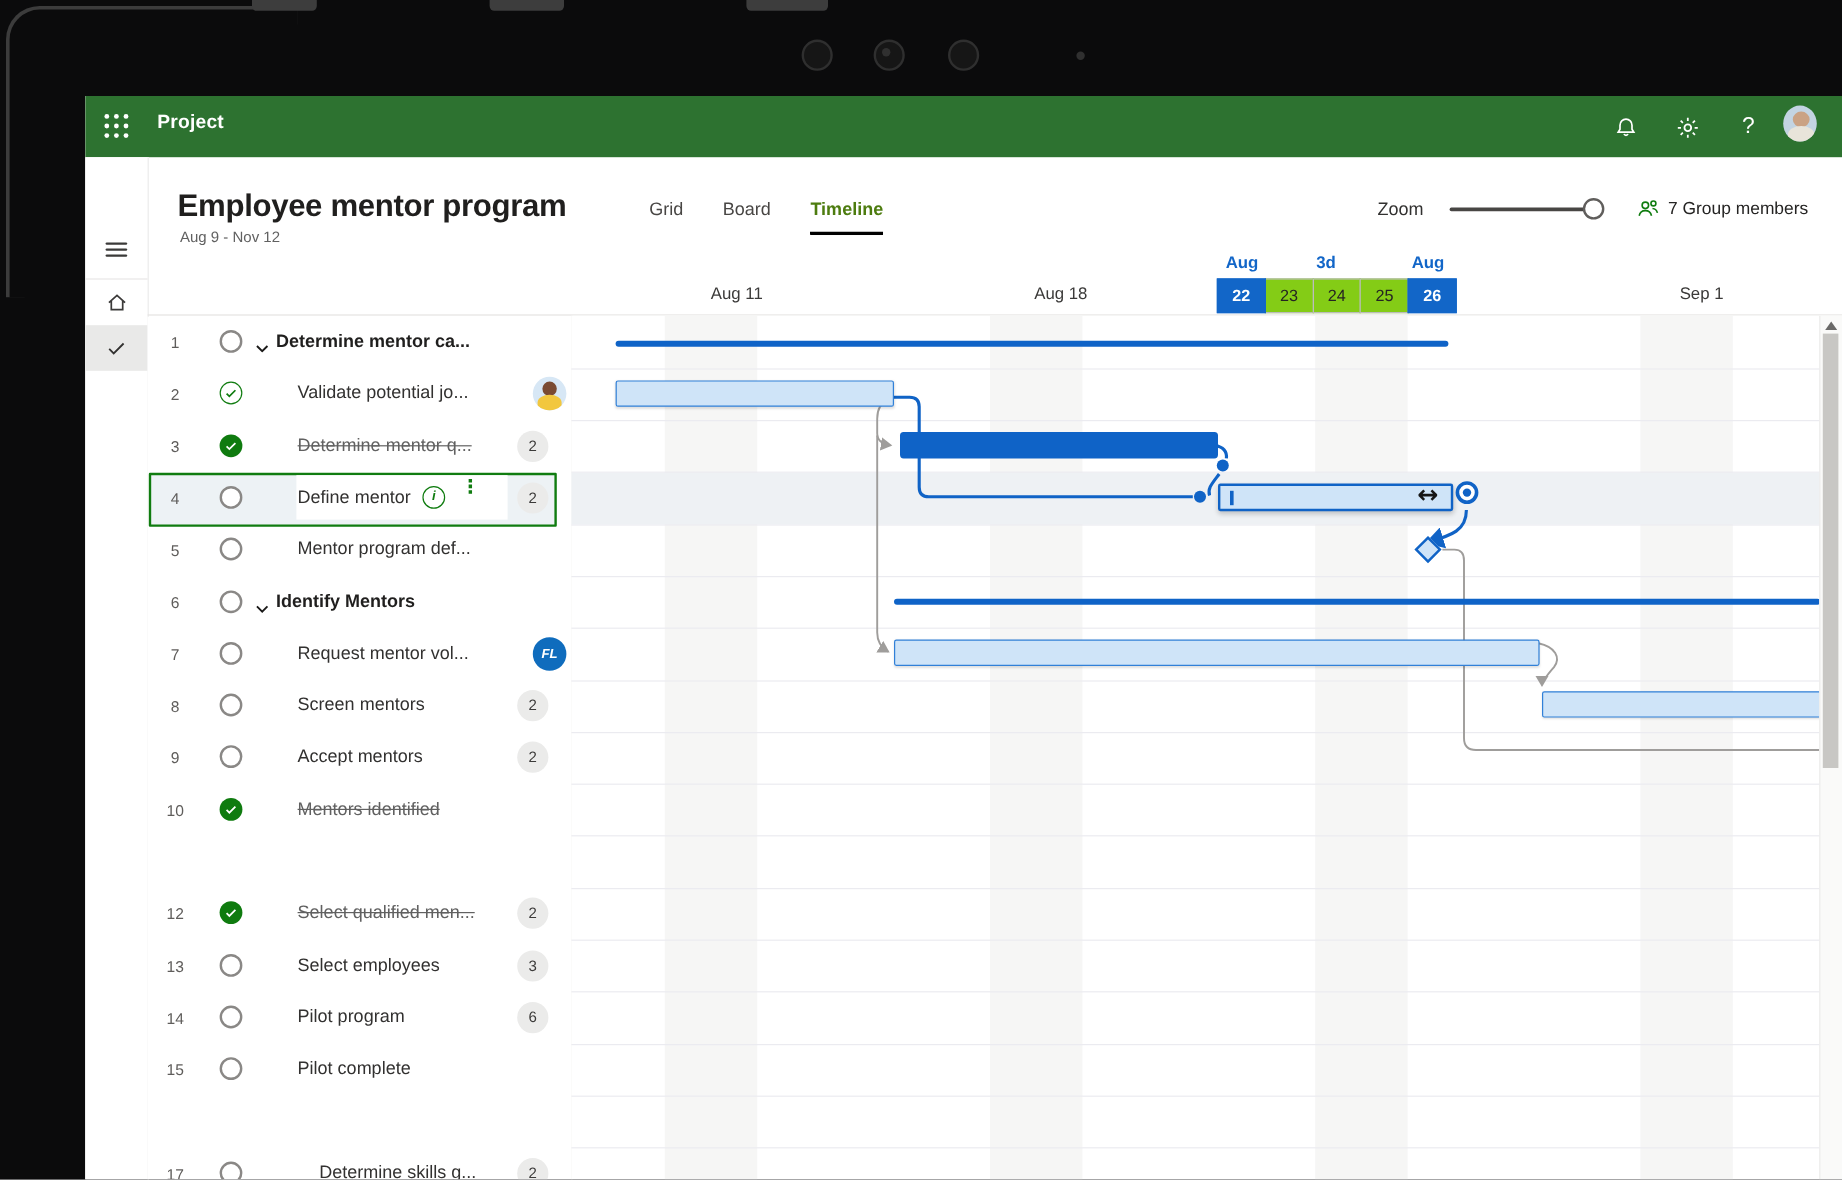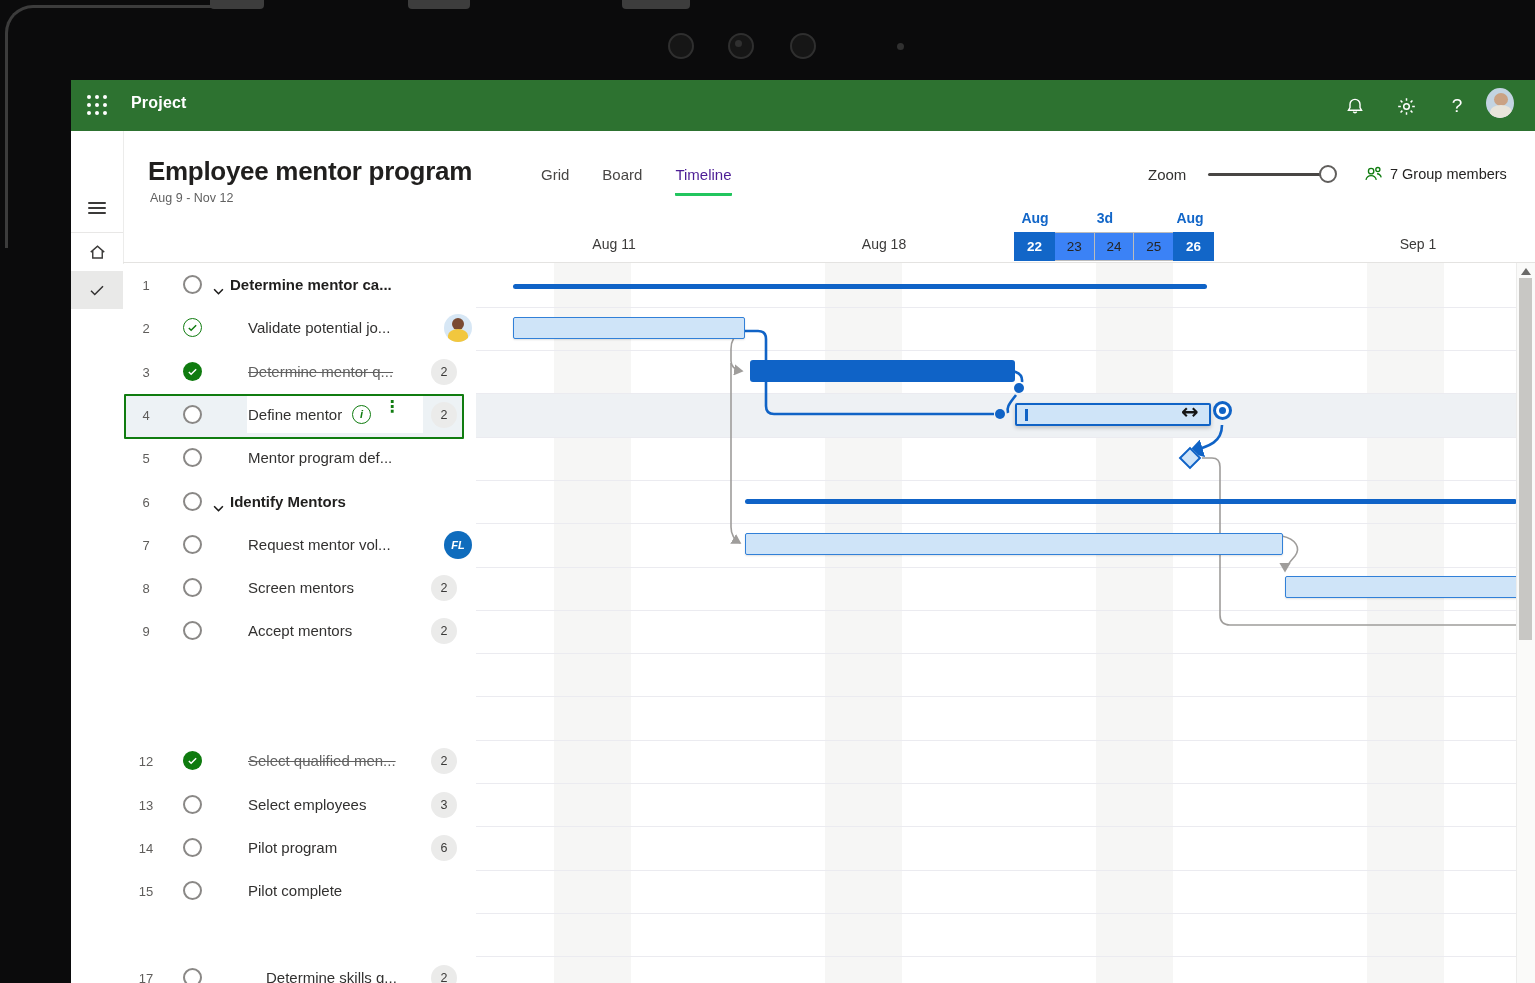--- a/index.html
+++ b/index.html
@@ -36,32 +36,32 @@
   .rail-btn{position:absolute;left:0;width:52px;height:38px;display:flex;align-items:center;justify-content:center;cursor:pointer;}
   .rail-div{position:absolute;left:0;width:52px;height:1px;background:#e8e7e6;}
   .rail-btn.sel{background:#e9e9e8;}
   .hamb{width:18px;height:12px;display:flex;flex-direction:column;justify-content:space-between;}
   .hamb i{height:2px;background:#3b3a39;border-radius:1px;}
   
   .pg-title{position:absolute;left:77px;top:76px;font-size:26px;font-weight:700;color:#201f1e;letter-spacing:-.3px;}
   .pg-sub{position:absolute;left:79px;top:111px;font-size:12.5px;color:#616161;}
   .tabs{position:absolute;left:470px;top:86px;display:flex;gap:33px;font-size:15px;color:#484644;}
   .tab{cursor:pointer;padding-bottom:10px;}
-  .tab.active{color:#4c1d95;font-weight:400;border-bottom:3px solid #22c55e;border-radius:1px;}
+  .tab.active{color:#4d7c0f;font-weight:700;border-bottom:3px solid #000000;border-radius:1px;}
   .zoom-lb{position:absolute;left:1077px;top:86px;font-size:15px;color:#323130;}
   .zoom-track{position:absolute;left:1137px;top:93px;width:122px;height:3px;background:#484644;border-radius:2px;cursor:pointer;}
   .zoom-thumb{position:absolute;left:1248px;top:85px;width:14px;height:14px;border-radius:50%;
     background:#fff;border:2px solid #605e5c;cursor:pointer;}
   .members{position:absolute;left:1293px;top:85px;display:flex;align-items:center;gap:7px;cursor:pointer;text-align:right;}
   .members span{font-size:14.5px;color:#252423;}
   
   .mini-lb{position:absolute;top:130px;width:60px;text-align:center;font-size:14px;font-weight:600;color:#1266c8;}
   .dayrow{position:absolute;left:944px;top:152px;height:27px;display:flex;}
   .day{width:38.8px;height:27px;display:flex;align-items:center;justify-content:center;
-    font-size:13.5px;color:#252423;background:#3b82f6;border:1px solid #bcbcbc;margin-left:-1px;cursor:pointer;}
+    font-size:13.5px;color:#252423;background:#84cc16;border:1px solid #bcbcbc;margin-left:-1px;cursor:pointer;}
   .day.sel{background:#1266c8;color:#fff;font-weight:700;border-color:#1266c8;z-index:2;}
   .wklb{position:absolute;top:156px;width:90px;text-align:center;font-size:14px;color:#3b3a39;}
   .dh-line{position:absolute;left:52px;top:182px;width:1412px;height:1px;background:#e4e3e1;}
   
   .taskpanel{position:absolute;left:52px;top:184px;width:353px;bottom:0;overflow:hidden;background:#fff;}
   .trow{position:absolute;left:0;width:353px;height:43.3px;}
   .selbox{position:absolute;left:1px;top:0;width:336px;height:41px;border:2px solid #107c10;background:#edf2f5;border-radius:1px;}
   .selwhite{position:absolute;left:124px;top:2px;width:176px;height:37px;background:#fff;}
   .tnum{position:absolute;left:8px;top:14px;width:30px;text-align:center;font-size:13px;color:#5f5d5b;}
   .tstate{position:absolute;left:60px;top:11px;width:19px;height:19px;border-radius:50%;cursor:pointer;box-sizing:border-box;}
@@ -281,20 +281,29 @@
         <div class="tnum">8</div>
         <div class="tstate st-open"></div>
         <div class="tname" style="left: 125px;">Screen mentors</div>
         <div class="badge">2</div>
       </div>
       <div class="trow" style="top: 346.4px;">
         <div class="tnum">9</div>
         <div class="tstate st-open"></div>
         <div class="tname" style="left: 125px;">Accept mentors</div>
         <div class="badge">2</div>
+      </div>
+      <div class="trow" style="top: 389.7px;">
+        <div class="tnum">10</div>
+        <div class="tstate st-done">
+          <svg width="11" height="11" viewBox="0 0 24 24" fill="none" stroke="#fff" stroke-width="3.2">
+            <path d="M4 13l5 5L20 7"></path>
+          </svg>
+        </div>
+        <div class="tname strike" style="left: 125px;">Mentors identified</div>
       </div>
       <div class="trow" style="top: 476.3px;">
         <div class="tnum">12</div>
         <div class="tstate st-done">
           <svg width="11" height="11" viewBox="0 0 24 24" fill="none" stroke="#fff" stroke-width="3.2">
             <path d="M4 13l5 5L20 7"></path>
           </svg>
         </div>
         <div class="tname strike" style="left: 125px;">Select qualified men...</div>
         <div class="badge">2</div>

